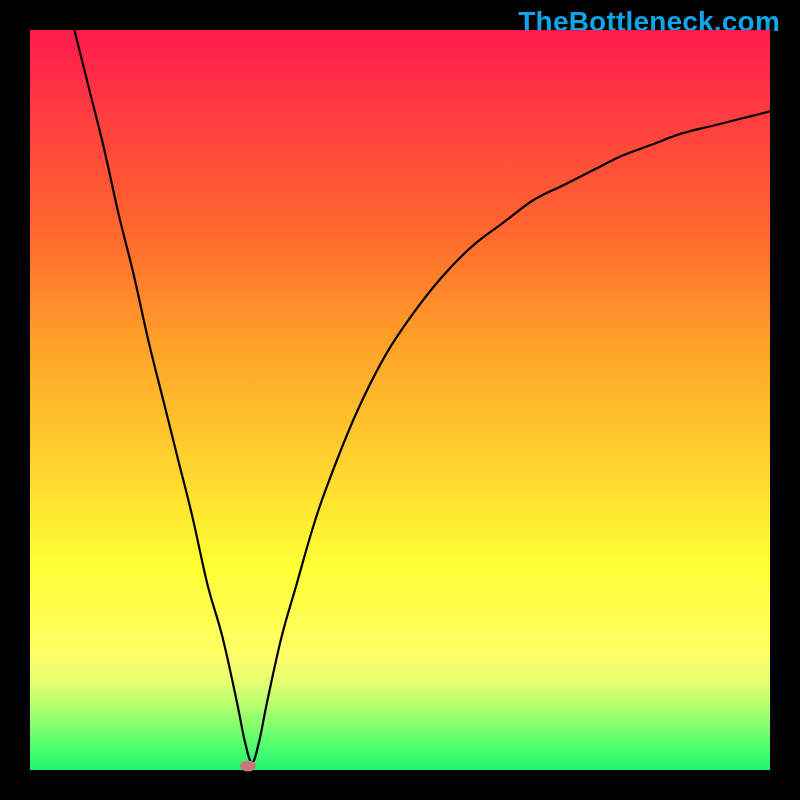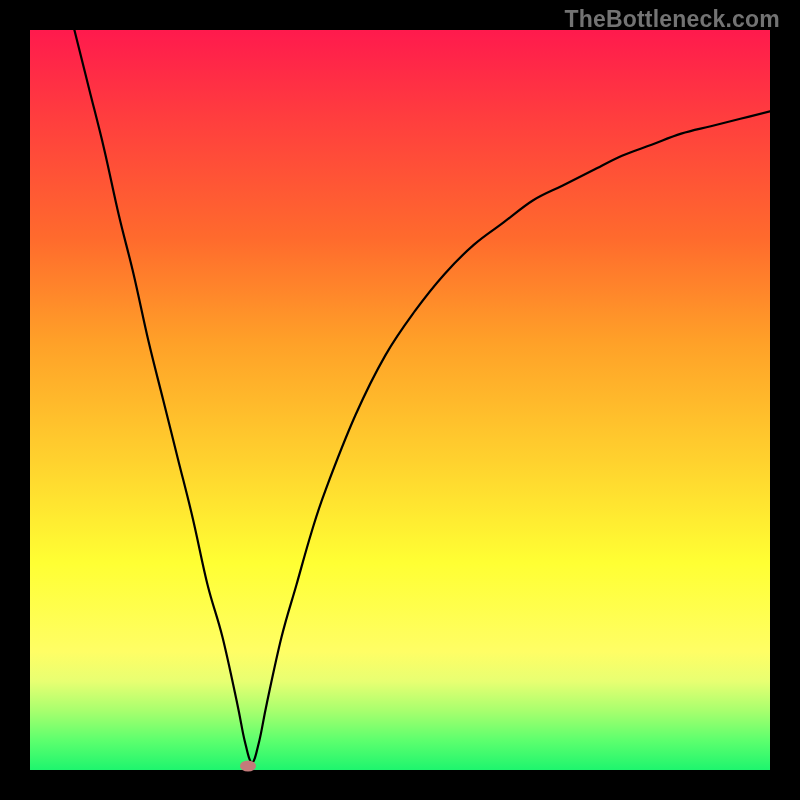--- a/index.html
+++ b/index.html
@@ -27,23 +27,23 @@
       #e8ff72 88%,
       #a8ff6e 92%,
       #5dff6e 96%,
       #1ef56e 100%);
   }
   .watermark {
     position: absolute;
     top: 6px;
     right: 20px;
     font-family: Arial, Helvetica, sans-serif;
-    font-size: 23px;
+    font-size: 28px;
     font-weight: 600;
-    color: #737373;
+    color: #0ea5e9;
     letter-spacing: 0.2px;
   }
   .curve-svg {
     position: absolute;
     left: 0; top: 0;
     width: 740px; height: 740px;
     pointer-events: none;
   }
   .curve-path {
     fill: none;

